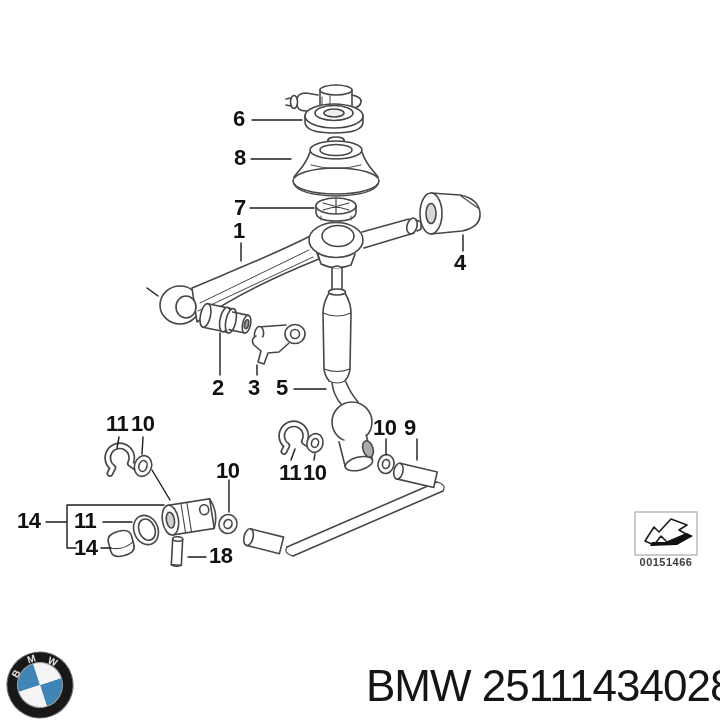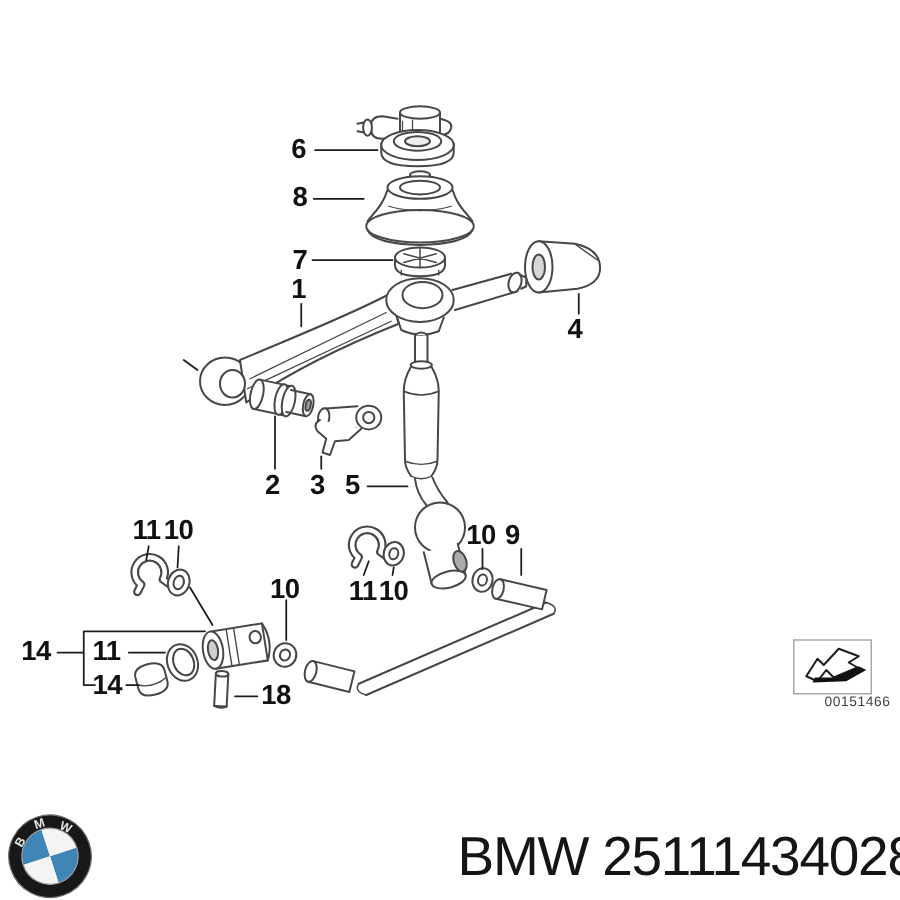--- a/index.html
+++ b/index.html
@@ -11,22 +11,22 @@
   #stage{position:absolute;inset:0;width:720px;height:720px;}
   .diagram-svg{position:absolute;left:0;top:0;}
   .callout{
     position:absolute;
     font-weight:700;font-size:22px;line-height:1;
     letter-spacing:-0.5px;color:#111;
     font-family:"Liberation Sans", sans-serif;
     white-space:nowrap;
   }
   .ref-code{
-    position:absolute;left:652px;top:556px;width:68px;
-    text-align:center;font-size:11px;color:#3c3c3c;letter-spacing:0.5px;
+    position:absolute;left:632px;top:556px;width:68px;
+    text-align:center;font-size:11px;color:#3c3c3c;letter-spacing:0.5px;font-weight:bold;
   }
   .part-number-text{
     position:absolute;left:366px;top:661px;
     font-size:44px;font-weight:400;color:#151515;letter-spacing:-1px;
     white-space:nowrap;
   }
   .bmw-logo{position:absolute;left:4px;top:650px;}
 </style>
 </head>
 <body>

